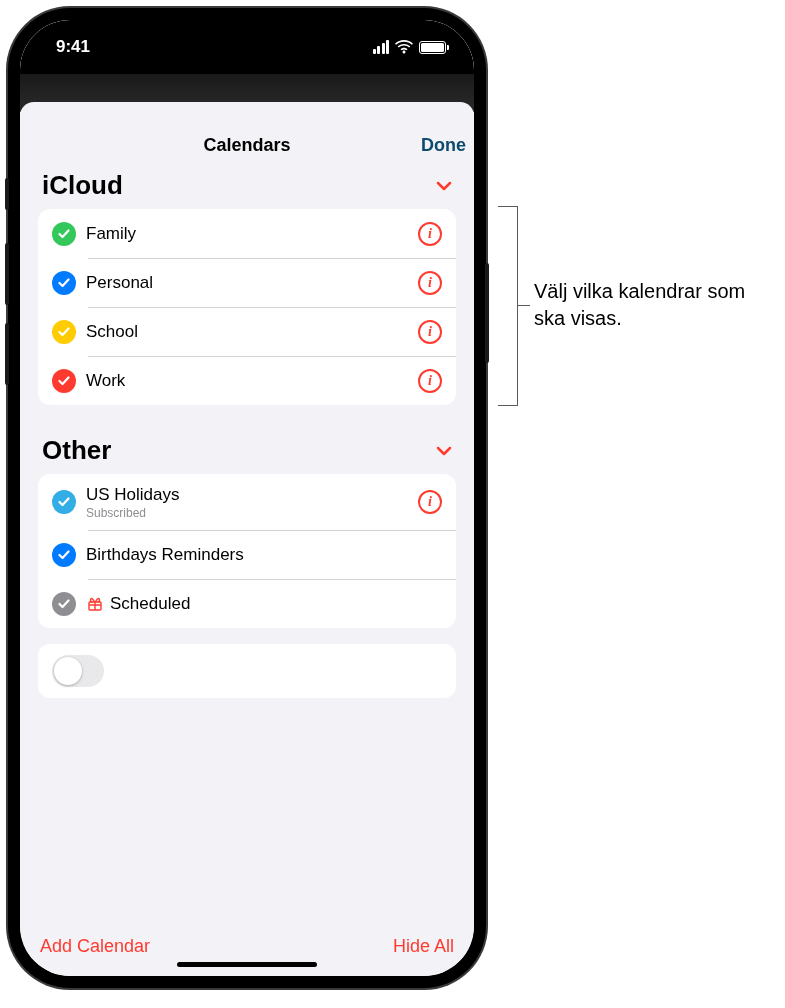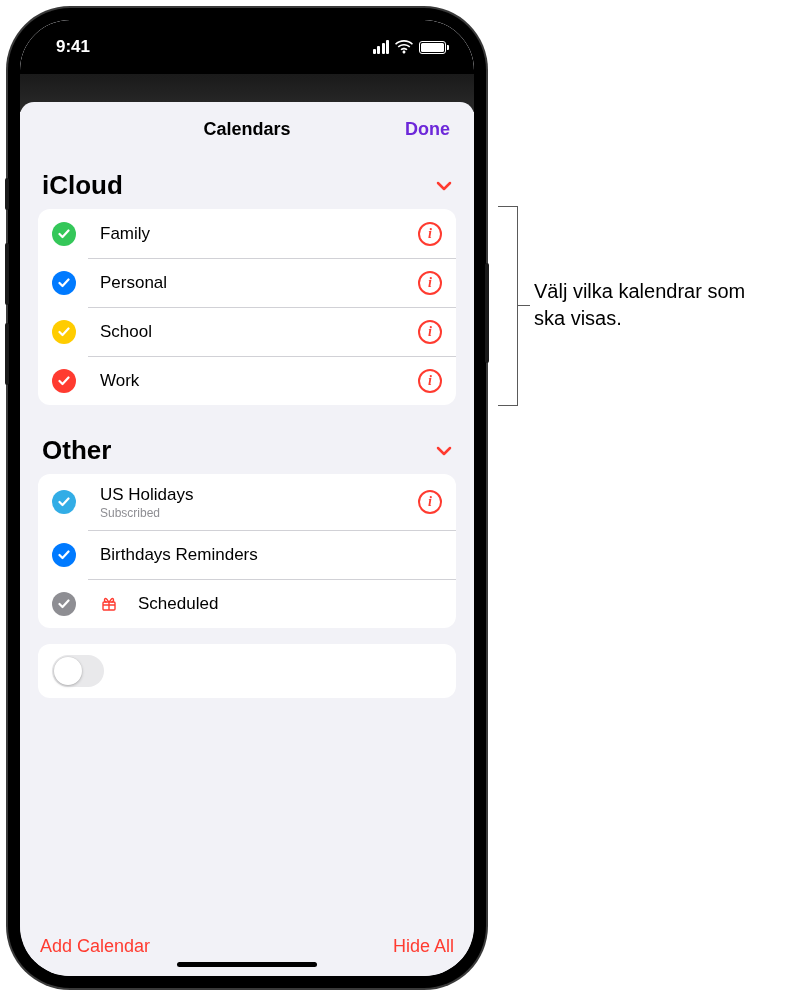--- a/index.html
+++ b/index.html
@@ -87,27 +87,27 @@
       right: 0;
       bottom: 0;
       background: #f2f2f7;
       border-radius: 14px 14px 50px 50px;
       display: flex;
       flex-direction: column;
     }
     .nav-bar {
       height: 54px;
       display: flex;
-      align-items: center;
+      align-items: flex-end;
       justify-content: center;
       position: relative;
       padding: 0 18px;
     }
     .nav-title { font-size: 18px; font-weight: 600; color: #000; }
-    .nav-done  { position: absolute; right: 24px; font-size: 18px; font-weight: 600; color: #6d28d9; cursor: pointer; }
+    .nav-done  { position: absolute; right: 8px; font-size: 18px; font-weight: 600; color: #0c4a6e; cursor: pointer; }
 
     .content { flex: 1; overflow-y: auto; padding: 0 18px; }
 
     .section-header {
       display: flex;
       justify-content: space-between;
       align-items: center;
       padding: 14px 4px 8px 4px;
     }
     .section-title { font-size: 26px; font-weight: 700; color: #000; }
@@ -117,21 +117,21 @@
       background: #fff;
       border-radius: 12px;
       overflow: hidden;
       margin-bottom: 16px;
     }
     .row {
       display: flex;
       align-items: center;
       min-height: 49px;
       padding: 0 14px;
-      gap: 24px;
+      gap: 10px;
       position: relative;
     }
     .row + .row::before {
       content: '';
       position: absolute;
       left: 50px;
       right: 0;
       top: 0;
       height: 0.5px;
       background: #d1d1d6;

